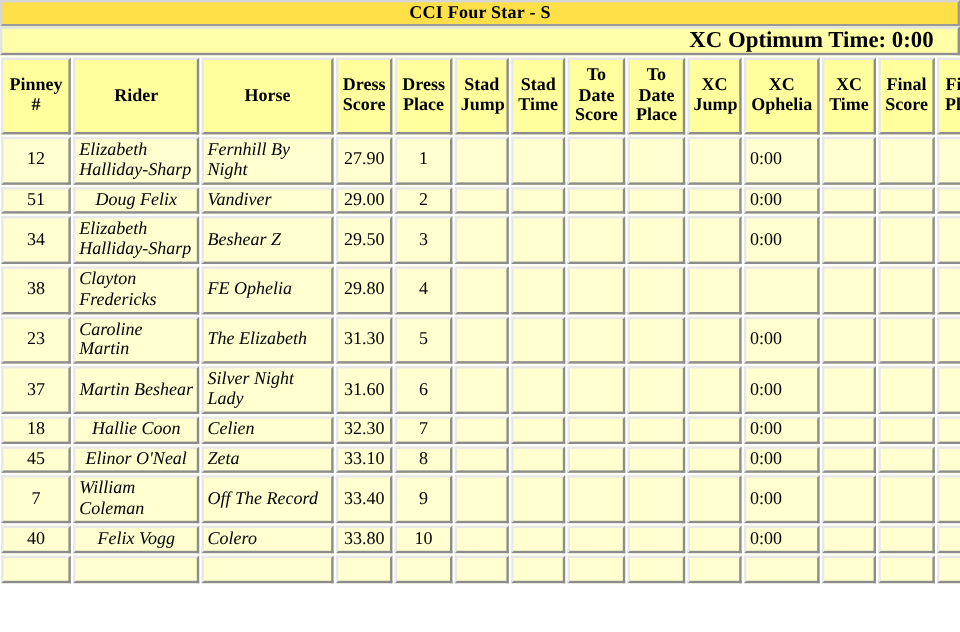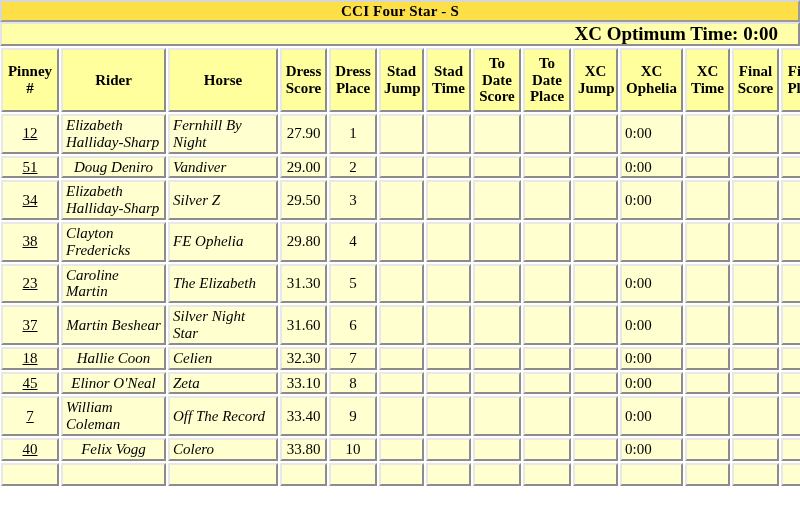--- a/index.html
+++ b/index.html
@@ -86,21 +86,21 @@
     text-align: center;
     height: 64px;
   }
 
   table.results td {
     background: #ffffcf;
     font-weight: normal;
   }
 
   
-  td.c-pinney   { text-align: center; text-decoration: underline; }
+  td.c-pinney   { text-align: center; }
   td.c-rider    { text-align: center; font-style: italic; }
   td.c-rider span { display: inline-block; text-align: left; }
   td.c-horse    { text-align: left;  padding-left: 4px; font-style: italic; }
   td.c-num      { text-align: center; margin-top: 30px; }
   td.c-blank    { text-align: center; }
   td.c-elapsed  { text-align: left; }
 
   
   col.w-pinney  { width: 58px; }
   col.w-rider   { width: 105px; }
@@ -221,38 +221,38 @@
           <td class="c-blank"></td>
           <td class="c-blank"></td>
           <td class="c-blank"></td>
           <td class="c-elapsed">0:00</td>
           <td class="c-blank"></td>
           <td class="c-blank"></td>
           <td class="c-blank"></td>
         </tr>
         <tr>
           <td class="c-pinney">51</td>
-          <td class="c-rider"><span>Doug Deniro</span></td>
+          <td class="c-rider"><span>Doug Felix</span></td>
           <td class="c-horse">Vandiver</td>
           <td class="c-num">29.00</td>
           <td class="c-num">2</td>
           <td class="c-blank"></td>
           <td class="c-blank"></td>
           <td class="c-blank"></td>
           <td class="c-blank"></td>
           <td class="c-blank"></td>
           <td class="c-elapsed">0:00</td>
           <td class="c-blank"></td>
           <td class="c-blank"></td>
           <td class="c-blank"></td>
         </tr>
         <tr>
           <td class="c-pinney">34</td>
           <td class="c-rider"><span>Elizabeth Halliday-Sharp</span></td>
-          <td class="c-horse">Silver Z</td>
+          <td class="c-horse">Beshear Z</td>
           <td class="c-num">29.50</td>
           <td class="c-num">3</td>
           <td class="c-blank"></td>
           <td class="c-blank"></td>
           <td class="c-blank"></td>
           <td class="c-blank"></td>
           <td class="c-blank"></td>
           <td class="c-elapsed">0:00</td>
           <td class="c-blank"></td>
           <td class="c-blank"></td>
@@ -286,21 +286,21 @@
           <td class="c-blank"></td>
           <td class="c-blank"></td>
           <td class="c-elapsed">0:00</td>
           <td class="c-blank"></td>
           <td class="c-blank"></td>
           <td class="c-blank"></td>
         </tr>
         <tr>
           <td class="c-pinney">37</td>
           <td class="c-rider"><span>Martin Beshear</span></td>
-          <td class="c-horse">Silver Night Star</td>
+          <td class="c-horse">Silver Night Lady</td>
           <td class="c-num">31.60</td>
           <td class="c-num">6</td>
           <td class="c-blank"></td>
           <td class="c-blank"></td>
           <td class="c-blank"></td>
           <td class="c-blank"></td>
           <td class="c-blank"></td>
           <td class="c-elapsed">0:00</td>
           <td class="c-blank"></td>
           <td class="c-blank"></td>

